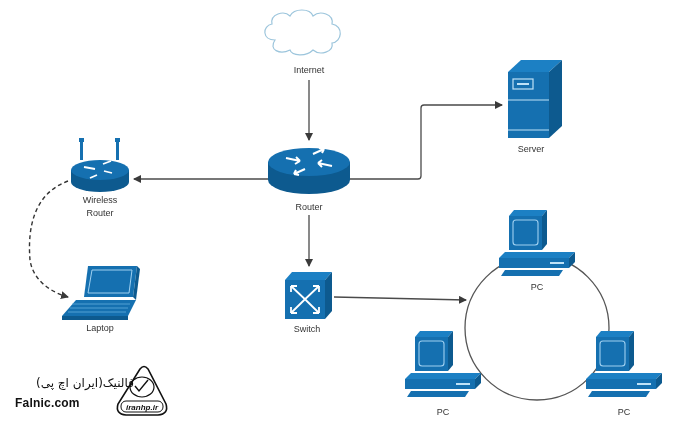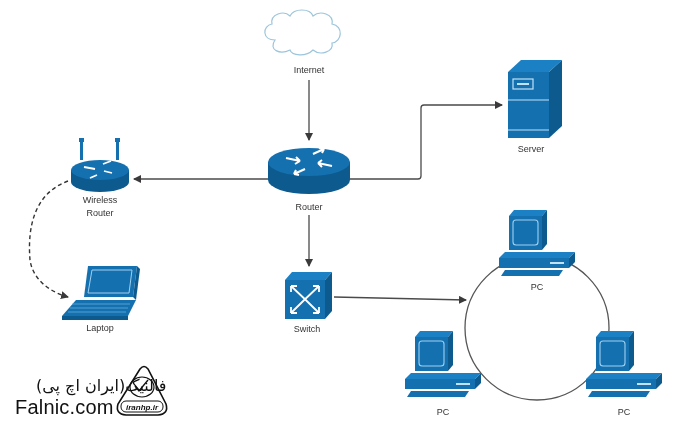--- a/index.html
+++ b/index.html
@@ -1,20 +1,20 @@
 <!DOCTYPE html>
 <html><head>
 <meta charset="utf-8">
 <style>
   html, body { margin:0; padding:0; background:#ffffff; }
   body { width:694px; height:438px; position:relative; overflow:hidden; font-family:"Liberation Sans", sans-serif; }
   #diagram { position:absolute; left:0; top:0; }
   .lbl { font-family:"Liberation Sans", sans-serif; font-size:9px; fill:#333333; }
-  .logo-fa { position:absolute; left:36px; top:376px; font-family:"DejaVu Sans", sans-serif; font-size:16px; color:#111; direction:rtl; white-space:nowrap; }
-  .logo-en { position:absolute; left:15px; top:396px; font-family:"Liberation Sans", sans-serif; font-weight:normal; font-size:20px; color:#111; letter-spacing:0.2px; }
+  .logo-fa { position:absolute; left:36px; top:376px; font-family:"DejaVu Sans", sans-serif; font-size:12px; color:#111; direction:rtl; white-space:nowrap; }
+  .logo-en { position:absolute; left:15px; top:396px; font-family:"Liberation Sans", sans-serif; font-weight:bold; font-size:12px; color:#111; letter-spacing:0.2px; }
 </style>
 </head>
 <body>
 
 <svg id="diagram" width="694" height="438" viewBox="0 0 694 438" xmlns="http://www.w3.org/2000/svg">
   <defs>
     <marker id="arr" markerWidth="8" markerHeight="8" refX="7" refY="4" orient="auto" markerUnits="userSpaceOnUse">
       <path d="M0,0 L8,4 L0,8 Z" fill="#3a3a3a"></path>
     </marker>
   </defs>

